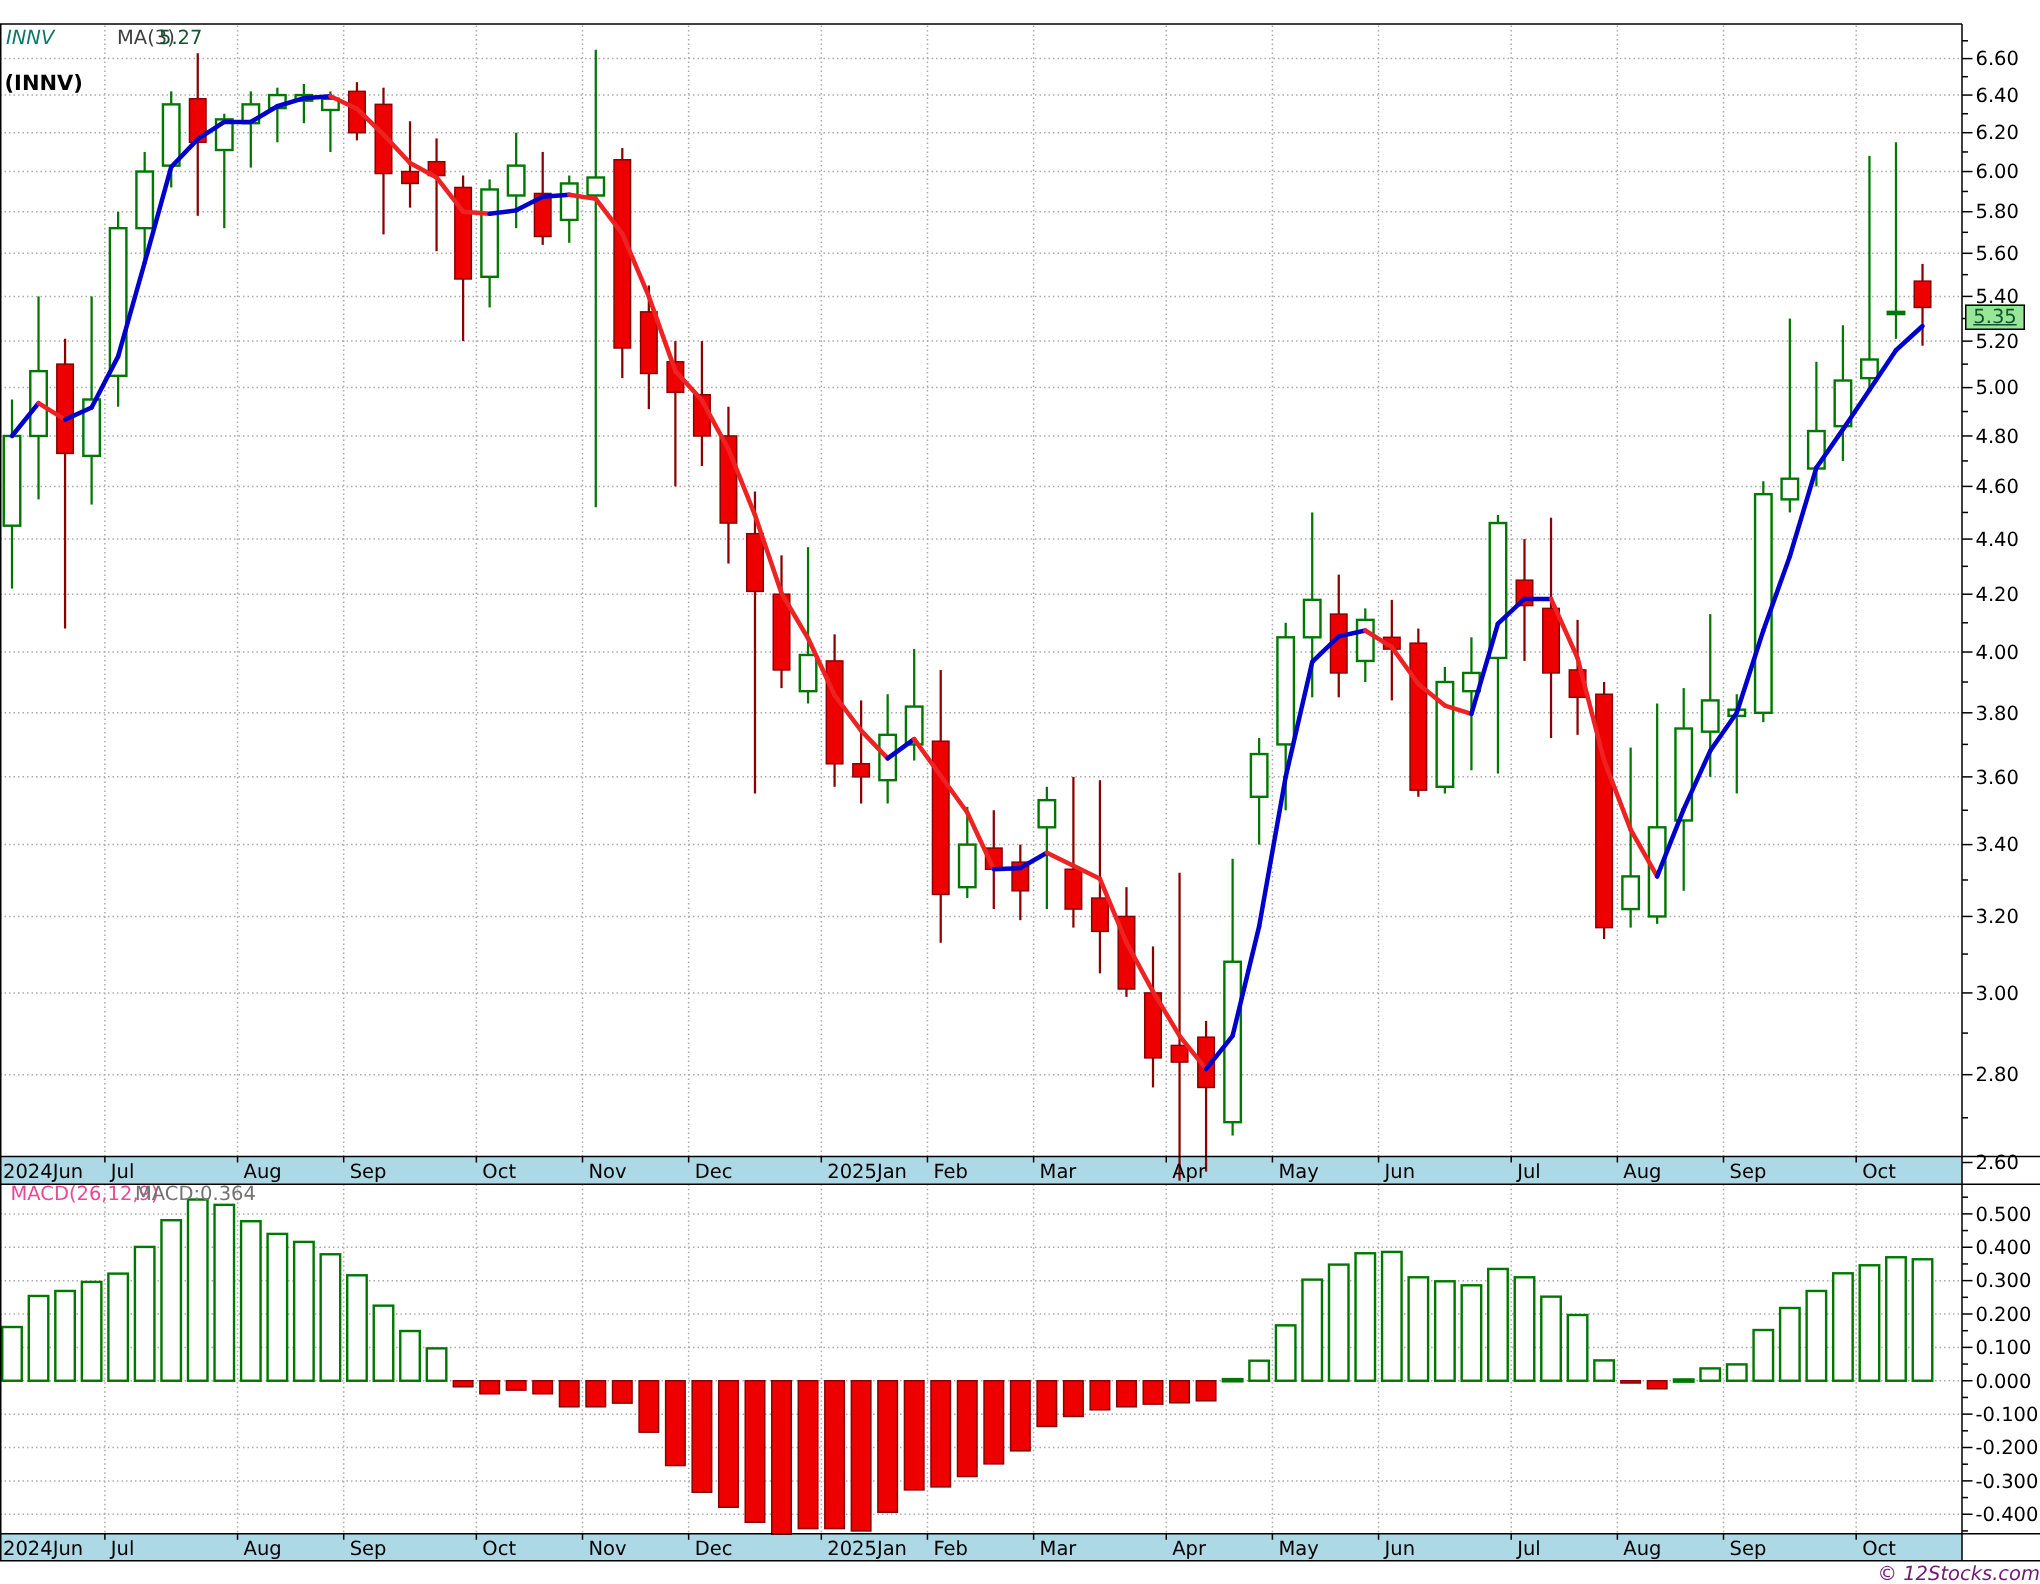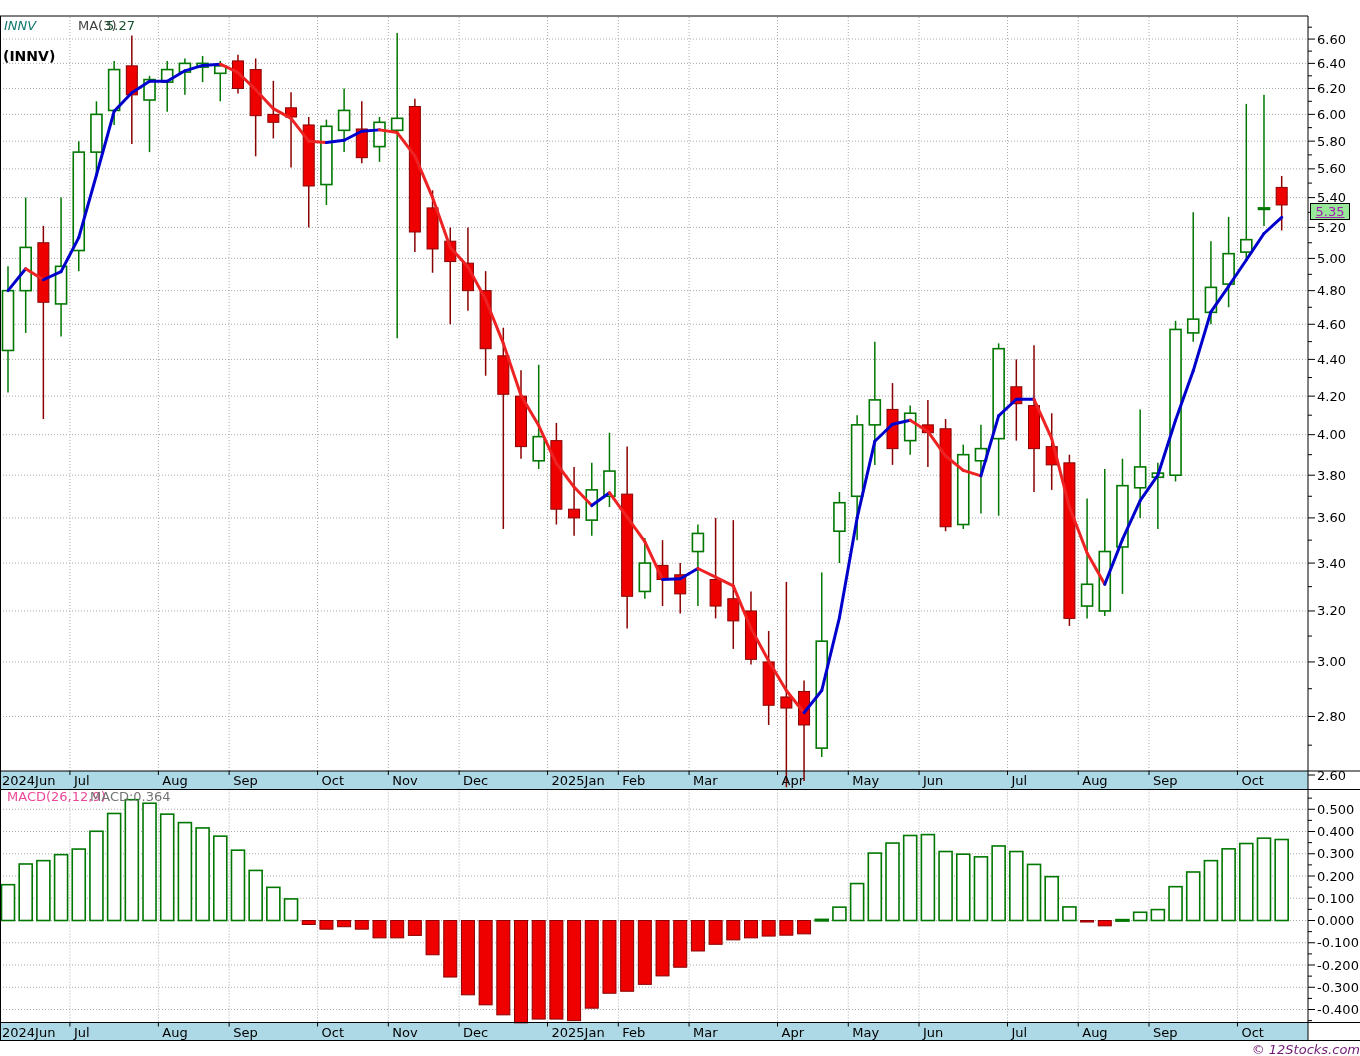--- a/index.html
+++ b/index.html
@@ -6,21 +6,21 @@
   #page{position:relative;width:1360px;height:1056px;background:#fff;overflow:hidden;
         font-family:"DejaVu Sans","Liberation Sans",sans-serif;}
   #chart-title{position:absolute;left:3px;top:0px;font-size:14px;font-weight:bold;color:#000;margin-top:48px;}
   .legend-row{position:absolute;left:0;top:18px;font-size:13px;}
   .lg-sym{position:absolute;left:4px;top:0;color:#0f766e;font-style:italic;}
   .lg-ma{position:absolute;left:57px;top:0;color:#404040;margin-left:21px;}
   .lg-maval{position:absolute;left:106px;top:0;color:#14532d;}
   #macd-legend-label{position:absolute;left:7px;top:789px;font-size:13px;color:#ec4899;}
   #macd-legend-value{position:absolute;left:90px;top:789px;font-size:13px;color:#737373;}
   #price-tag{position:absolute;left:1310px;top:203px;width:38px;height:15px;background:#98E698;
-             border:1px solid #000;font-size:13px;color:#a21caf;text-align:center;line-height:15px;text-decoration:underline;}
+             border:1px solid #000;font-size:13px;color:#14532d;text-align:center;line-height:15px;text-decoration:underline;}
   #copyright{position:absolute;right:0;top:1042px;font-size:13px;color:#701a75;font-style:italic;}
   svg{position:absolute;left:0;top:0;}
   svg text{font-family:"DejaVu Sans","Liberation Sans",sans-serif;}
 </style>
 </head>
 <body>
 
 <div id="page">
   <div id="chart-title">(INNV)</div>
 

